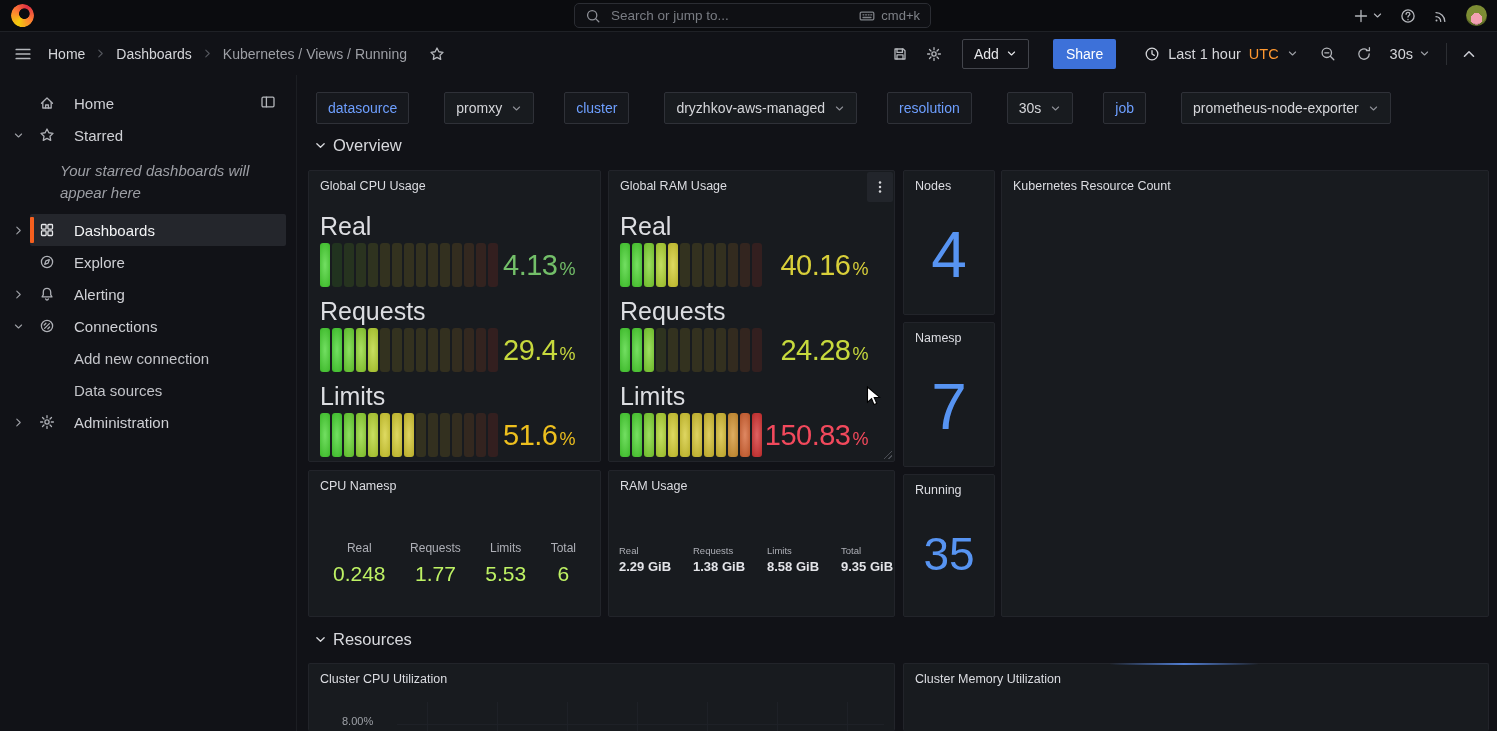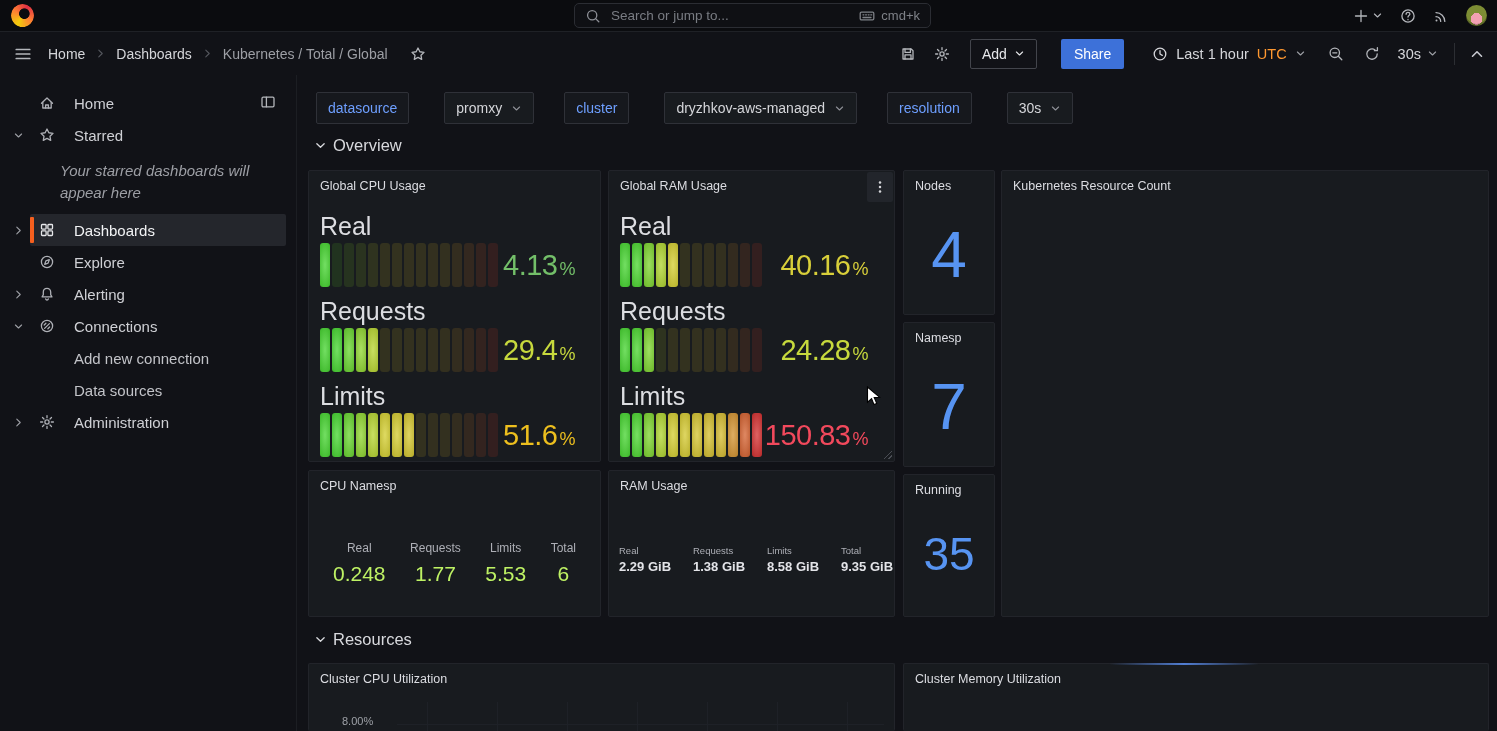--- a/index.html
+++ b/index.html
@@ -29,21 +29,21 @@
           box-shadow:inset 0 -2px 0 rgba(0,0,0,.25);}
 
   
   .navrow{position:absolute;left:0;top:32px;width:100%;height:43px;display:flex;align-items:center;}
   .burger{margin-left:14px;color:#c9cad1;}
   .crumbs{display:flex;align-items:center;gap:10px;margin-left:16px;font-size:14px;}
   .crumb{color:#d5d6da;font-weight:500;}
   .crumb-sep{color:#55575e;}
   .crumb-cur{color:#9d9fa5;font-weight:400;}
   .crumb-star{margin-left:12px;color:#b9bbc0;}
-  .nav-actions{margin-left:auto;display:flex;align-items:center;padding-right:12px;color:#b4b6bb;justify-content:flex-end;}
+  .nav-actions{margin-left:auto;display:flex;align-items:center;padding-right:20px;color:#b4b6bb;justify-content:flex-end;}
   .icbtn{display:inline-flex;align-items:center;justify-content:center;color:#b4b6bb;}
   .btn-add{height:30px;box-sizing:border-box;padding:0 11px;border:1px solid #43454c;border-radius:2px;
            display:flex;align-items:center;gap:7px;color:#e6e7ea;font-size:14px;font-weight:500;margin-left:20px;}
   .btn-share{height:30px;box-sizing:border-box;padding:0 13px;background:#3d71d9;border-radius:2px;
              color:#fff;display:flex;align-items:center;font-size:14px;font-weight:500;margin-left:24px;}
   .timepicker{display:flex;align-items:center;gap:8px;color:#d5d6da;font-size:14.5px;font-weight:500;margin-left:28px;}
   .tz{color:#ff9830;}
   .tp-caret{color:#9d9fa5;}
   .ml22{margin-left:22px;} .ml20{margin-left:20px;}
   .refgrp{display:flex;align-items:center;gap:6px;margin-left:18px;color:#d5d6da;font-size:14.5px;font-weight:500;}
@@ -212,21 +212,21 @@
           <svg width="11" height="11" viewBox="0 0 16 16" fill="none" stroke="currentColor" stroke-width="1.3" stroke-linecap="round" stroke-linejoin="round">
             <path d="m5.5 3 5 5-5 5" stroke-width="1.6"></path>
           </svg>
         </span>
       <span class="crumb">Dashboards</span>
       <span class="crumb-sep ic">
           <svg width="11" height="11" viewBox="0 0 16 16" fill="none" stroke="currentColor" stroke-width="1.3" stroke-linecap="round" stroke-linejoin="round">
             <path d="m5.5 3 5 5-5 5" stroke-width="1.6"></path>
           </svg>
         </span>
-      <span class="crumb-cur">Kubernetes / Total / Global</span>
+      <span class="crumb-cur">Kubernetes / Views / Running</span>
       <span class="crumb-star icbtn">
           <span class="ic">
             <svg width="16" height="16" viewBox="0 0 16 16" fill="none" stroke="currentColor" stroke-width="1.3" stroke-linecap="round" stroke-linejoin="round">
               <path d="M8 2l1.85 3.75 4.15.6-3 2.93.7 4.12L8 11.45 4.3 13.4l.7-4.12-3-2.93 4.15-.6z"></path>
             </svg>
           </span>
         </span>
     </div>
     <div class="nav-actions">
       <span class="icbtn">
@@ -454,20 +454,31 @@
             <svg width="11" height="11" viewBox="0 0 16 16" fill="none" stroke="currentColor" stroke-width="1.3" stroke-linecap="round" stroke-linejoin="round">
               <path d="m3.5 5.8 4.5 4.4 4.5-4.4" stroke-width="1.6"></path>
             </svg>
           </span>
         </div>
       </div>
       <div class="fgroup">
         <div class="fl">resolution</div>
         <div class="fv">
           <span>30s</span>
+          <span class="ic">
+            <svg width="11" height="11" viewBox="0 0 16 16" fill="none" stroke="currentColor" stroke-width="1.3" stroke-linecap="round" stroke-linejoin="round">
+              <path d="m3.5 5.8 4.5 4.4 4.5-4.4" stroke-width="1.6"></path>
+            </svg>
+          </span>
+        </div>
+      </div>
+      <div class="fgroup">
+        <div class="fl">job</div>
+        <div class="fv">
+          <span>prometheus-node-exporter</span>
           <span class="ic">
             <svg width="11" height="11" viewBox="0 0 16 16" fill="none" stroke="currentColor" stroke-width="1.3" stroke-linecap="round" stroke-linejoin="round">
               <path d="m3.5 5.8 4.5 4.4 4.5-4.4" stroke-width="1.6"></path>
             </svg>
           </span>
         </div>
       </div>
     </div>
 
   <div class="section-h" id="sec-overview">

